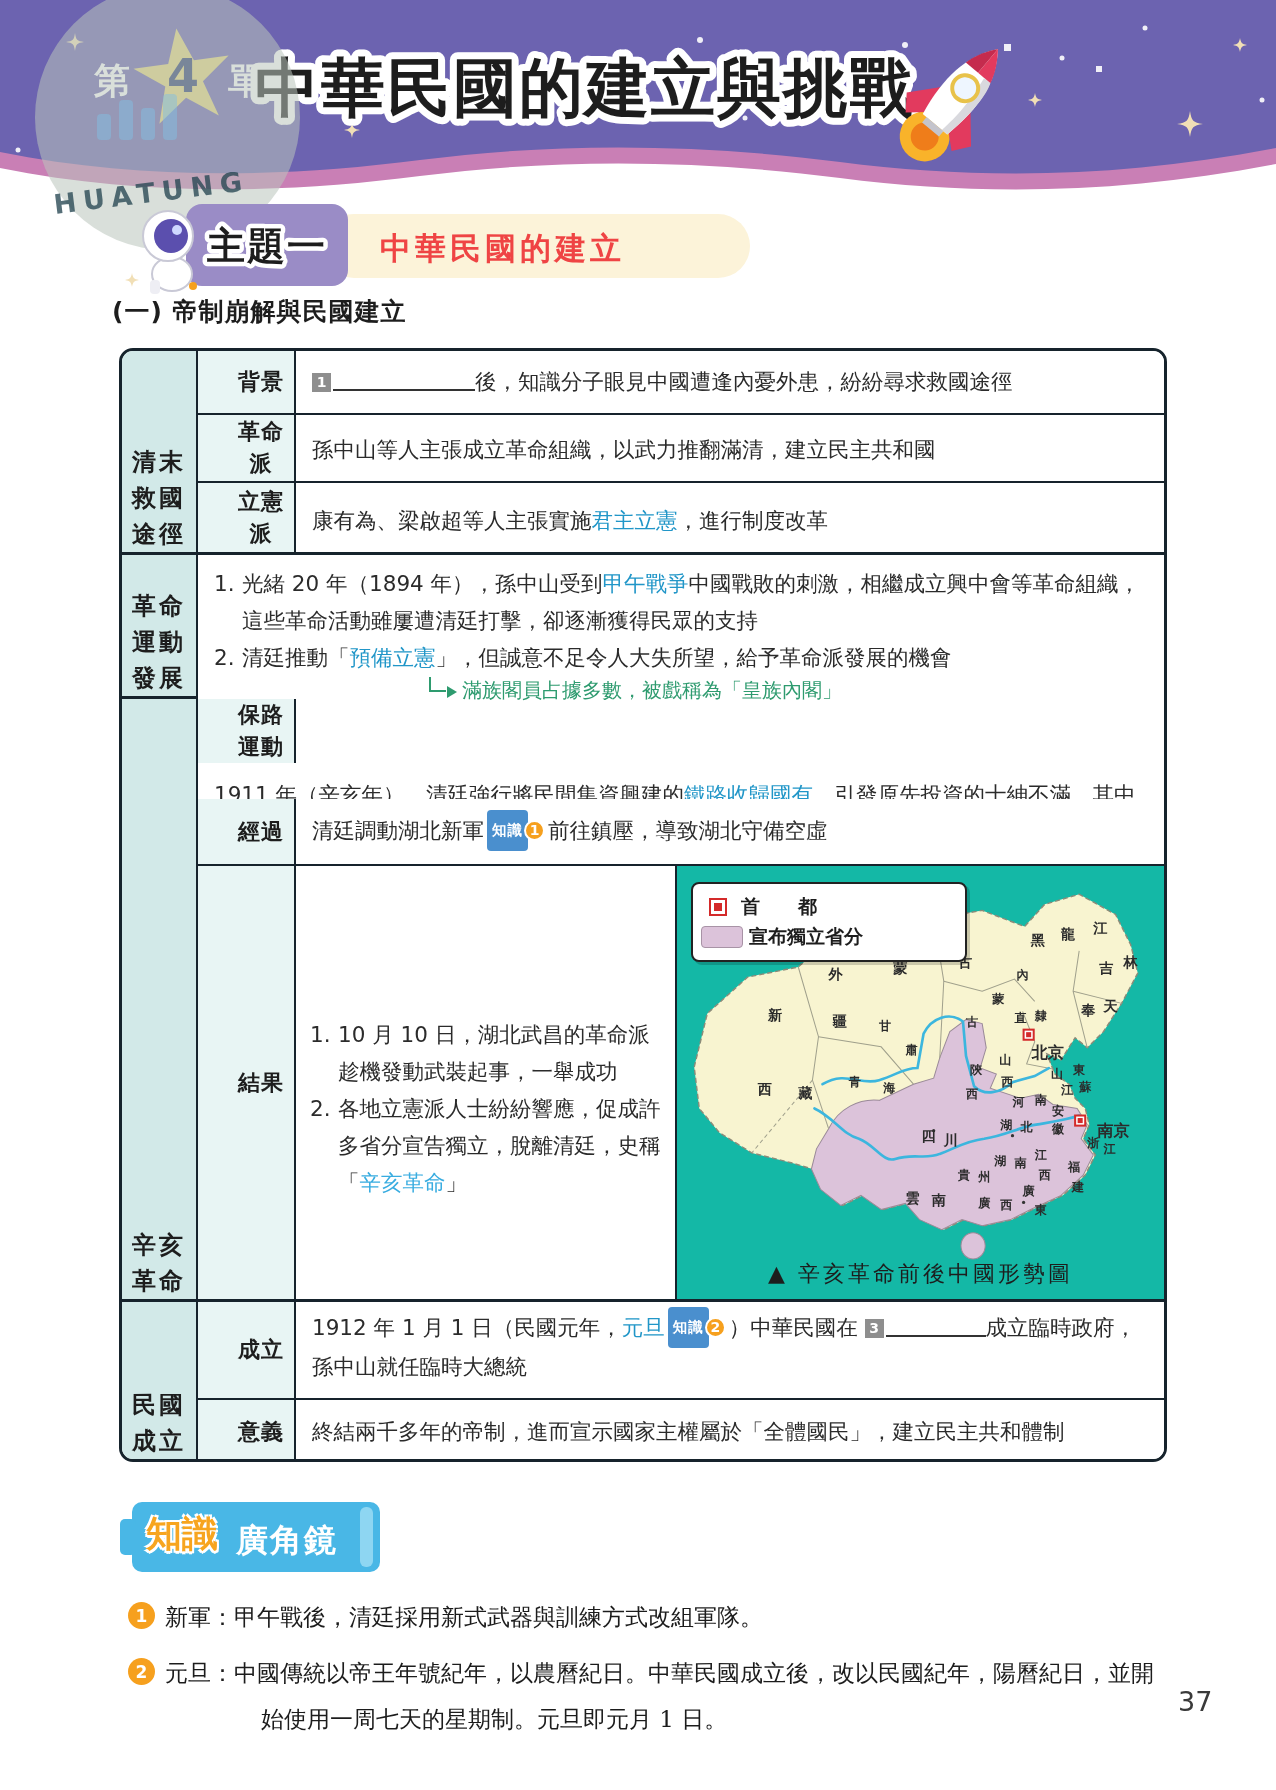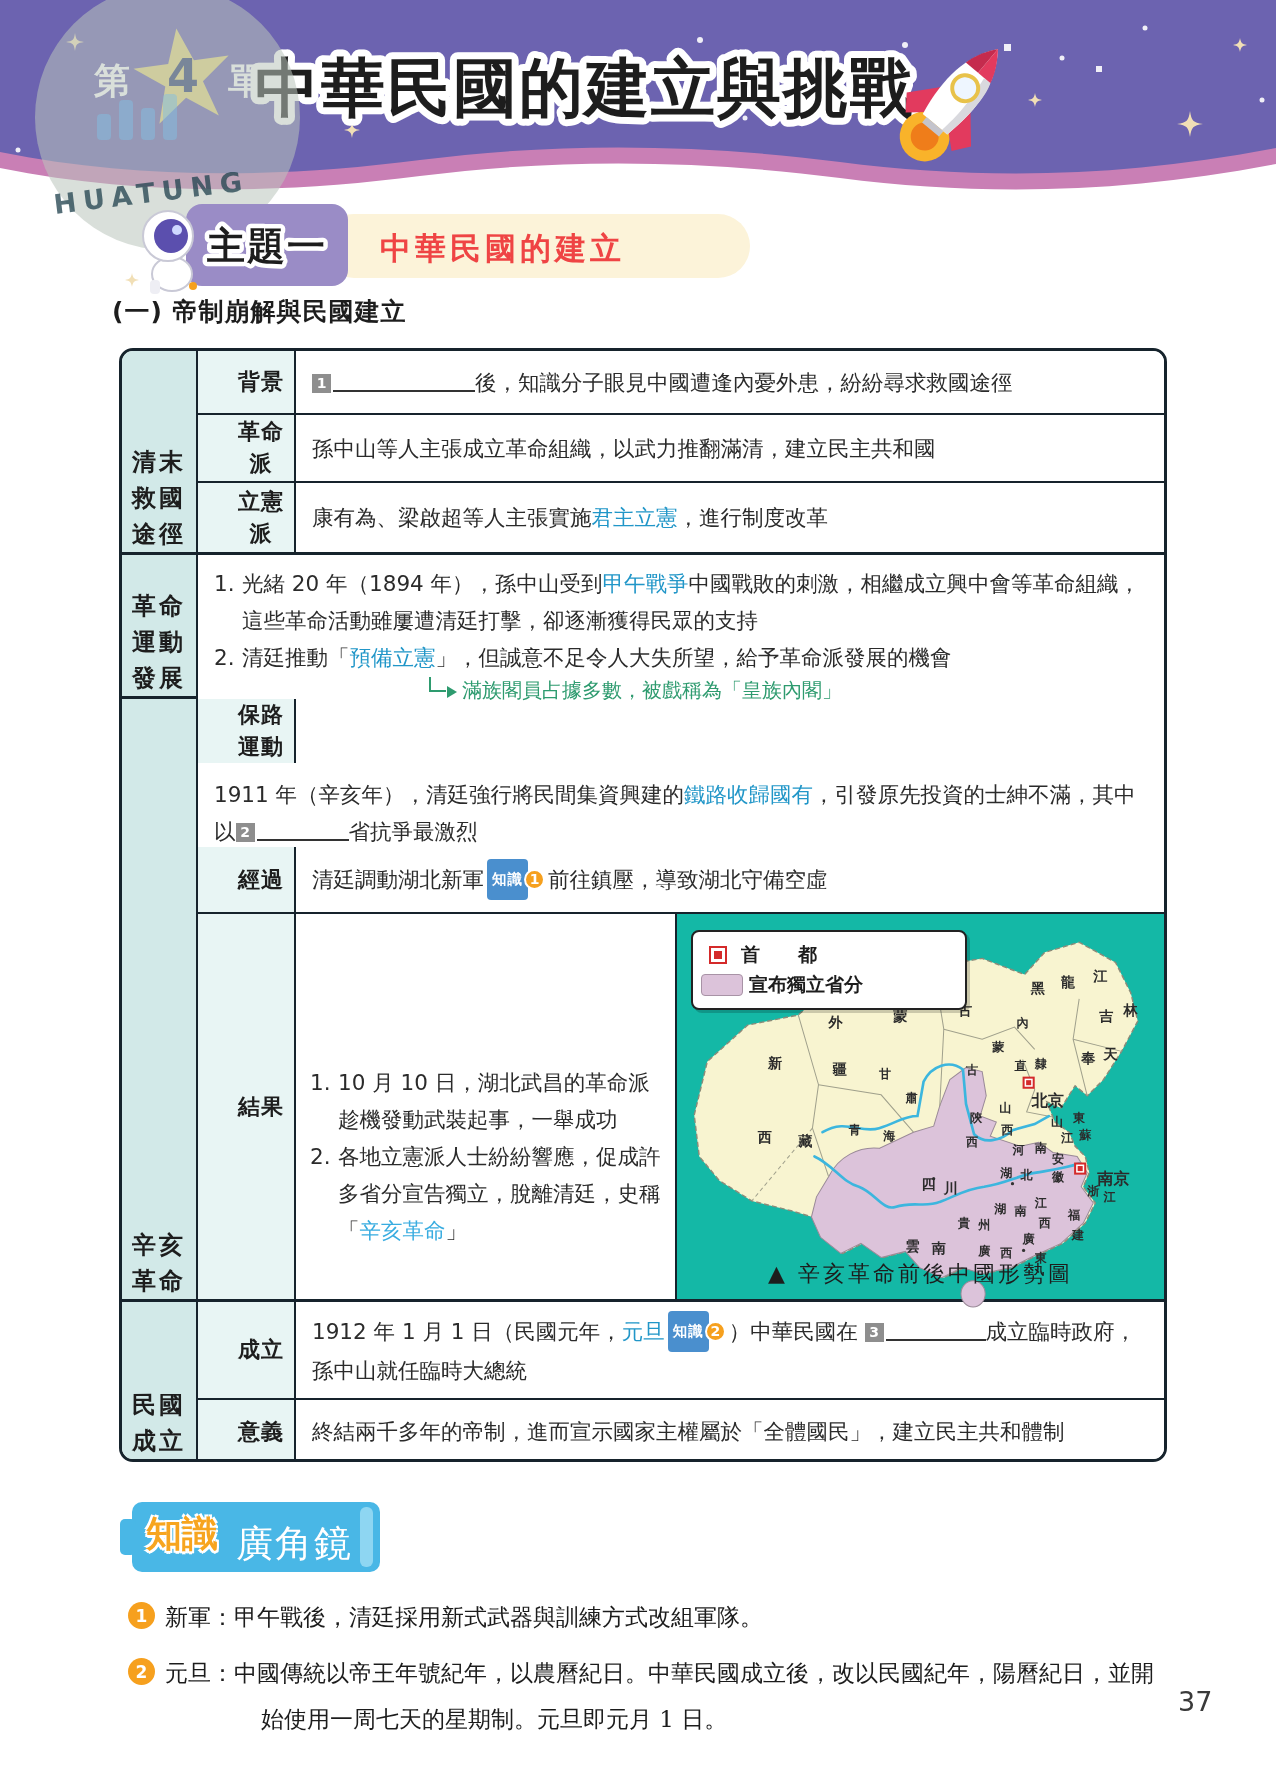--- a/index.html
+++ b/index.html
@@ -29,21 +29,21 @@
   .col1 span{display:block;width:56px;font-size:24px;line-height:36px;letter-spacing:3px;
         font-weight:bold;color:#1d1d1d;word-break:break-all;text-align:center;}
   .rows{flex:1;display:flex;flex-direction:column;}
   .subrow{display:flex;border-bottom:2.5px solid #16232c;}
   .subrow:last-child{border-bottom:none;}
   .col2{width:96px;min-width:96px;background:#e8f5f4;border-right:2px solid #16232c;
         display:flex;align-items:center;justify-content:flex-end;}
   .col2 span{display:block;width:66px;font-size:22px;line-height:32px;font-weight:bold;
         color:#1d1d1d;word-break:break-all;text-align:center;letter-spacing:1px;}
   .cellc{flex:1;background:#fff;padding:13px 16px;font-size:21.5px;line-height:37px;color:#2b2b2b;}
-  .vcenter{display:flex;flex-direction:column;justify-content:center;border-radius:8px;}
+  .vcenter{display:flex;flex-direction:column;justify-content:flex-end;border-radius:8px;}
   .blue{color:#2196c8;}
   .blue2{color:#38ace0;}
   .nbox{display:inline-flex;align-items:center;justify-content:center;width:19px;height:19px;
         background:#8e8e8e;color:#fff;font-size:14px;font-weight:bold;vertical-align:2px;margin-right:2px;}
   .bline{display:inline-block;border-bottom:2px solid #333;height:18px;vertical-align:-2px;}
   .kbadge{display:inline-flex;align-items:center;vertical-align:3px;margin:0 3px;}
   .kbadge .kb{background:#4a8fce;color:#fff;font-size:14.5px;font-weight:bold;border-radius:4px;
         padding:2px 5px;letter-spacing:1px;}
   .kbadge .kc{width:21px;height:21px;border-radius:50%;background:#f6a01e;color:#fff;display:inline-flex;
         align-items:center;justify-content:center;font-size:14px;font-weight:bold;margin-left:-4px;
@@ -75,21 +75,21 @@
   .mlabel{font-size:14px;font-weight:bold;fill:#2b2b2b;font-family:"DejaVu Serif","Liberation Serif",serif;}
   .msm{font-size:12px;}
   .mcity{font-size:16px;}
   
   .kn-badge{position:absolute;left:132px;top:1502px;width:248px;height:70px;background:#49b7e6;
             border-radius:10px;z-index:2;}
   .kn-badge:before{content:"";position:absolute;left:-12px;top:17px;width:16px;height:36px;background:#49b7e6;border-radius:5px;}
   .kn-badge:after{content:"";position:absolute;right:7px;top:5px;width:13px;height:60px;background:#8ed6f2;border-radius:6px;}
   .kn-badge .w1{position:absolute;left:14px;top:8px;font-size:36px;font-weight:bold;color:#f7a51f;
         text-shadow:-2px -2px 0 #fff,2px -2px 0 #fff,-2px 2px 0 #fff,2px 2px 0 #fff,0 3px 0 #fff;}
-  .kn-badge .w2{position:absolute;left:104px;top:17px;font-size:37px;font-weight:normal;color:#fff;letter-spacing:2px;}
+  .kn-badge .w2{position:absolute;left:104px;top:17px;font-size:32px;font-weight:bold;color:#fff;letter-spacing:2px;}
   .kn-notes{position:absolute;left:128px;top:1594px;width:1040px;z-index:2;}
   .kn-item{display:flex;align-items:flex-start;margin-bottom:10px;}
   .kn-num{width:27px;height:27px;min-width:27px;border-radius:50%;background:#f6a01e;color:#fff;
           display:flex;align-items:center;justify-content:center;font-size:17px;font-weight:bold;margin:8px 10px 0 0;}
   .kn-text{font-family:"DejaVu Serif","Liberation Serif",serif;font-size:23px;line-height:46px;color:#1c1c1c;
           padding-left:96px;text-indent:-96px;}
   .pageno{position:absolute;left:1178px;top:1686px;font-size:27px;color:#3a3a3a;z-index:2;}
 </style>
 </head>
 <body>
@@ -238,21 +238,21 @@
       </div>
       <div class="rows">
         <div class="subrow" style="height:98px;flex-direction:column;">
           <div class="col2">
             <span>保路運動</span>
           </div>
           <div class="cellc vcenter">
             <div><span>1911 年（辛亥年），清廷強行將民間集資興建的</span><span class="blue">鐵路收歸國有</span><span>，引發原先投資的士紳不滿，其中以</span><span class="nbox">2</span><span class="bline" style="width:92px;"></span><span>省抗爭最激烈</span></div>
           </div>
         </div>
-        <div class="subrow" style="height:65px;margin-top:48px;">
+        <div class="subrow" style="height:65px;">
           <div class="col2">
             <span>經過</span>
           </div>
           <div class="cellc vcenter">
             <div><span>清廷調動湖北新軍</span><span class="kbadge">
                   <span class="kb">知識</span>
                   <span class="kc">1</span>
                 </span><span>前往鎮壓，導致湖北守備空虛</span></div>
           </div>
         </div>

